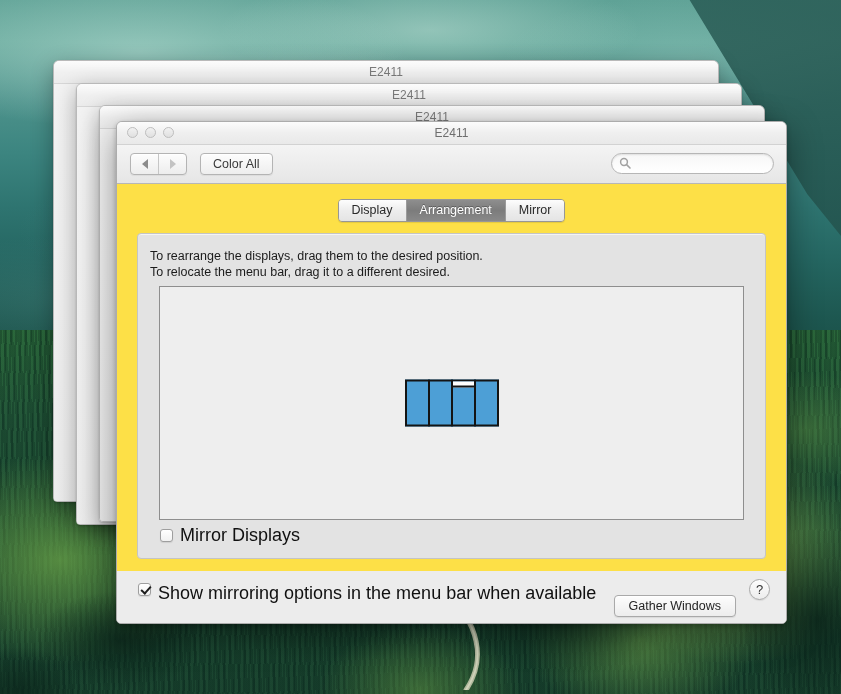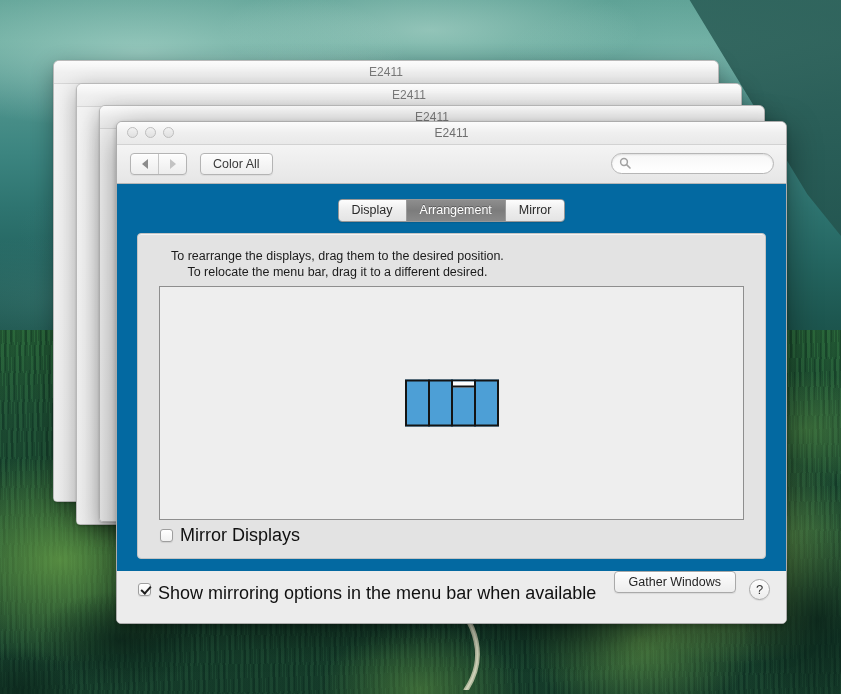--- a/index.html
+++ b/index.html
@@ -238,23 +238,22 @@
     font-family: inherit;
     font-size: 12px;
     color: #333;
     padding: 0 8px 0 4px;
     height: 17px;
   }
 
   
   .content {
     flex: 1 1 auto;
-    background: #0369a1;
+    background: #fde047;
     position: relative;
-    text-align: center;
   }
 
   
   .tabs {
     display: flex;
     justify-content: center;
     padding-top: 15px;
   }
   .tabgroup {
     display: flex;
@@ -284,21 +283,21 @@
     position: absolute;
     left: 20px; right: 20px;
     top: 49px; bottom: 12px;
     background: #e3e3e3;
     border: 1px solid #c4c4c4;
     border-radius: 4px;
     box-shadow: 0 1px 0 rgba(255,255,255,0.6) inset;
   }
   .hint {
     position: absolute;
-    left: 33px; top: 14px;
+    left: 12px; top: 14px;
     font-size: 12.5px;
     color: #1b1b1b;
     line-height: 16px;
   }
   .hint div { white-space: nowrap; }
 
   .stage {
     position: absolute;
     left: 21px; right: 21px;
     top: 52px; height: 232px;
@@ -366,21 +365,21 @@
     background: #ececec;
     position: relative;
   }
   .foot-check {
     position: absolute;
     left: 21px; top: 12px;
     display: flex; align-items: flex-start; gap: 7px;
   }
   .gather-btn {
     position: absolute;
-    right: 50px; top: 0;
+    right: 50px; top: 24px;
     height: 22px;
     padding: 0 14px;
     line-height: 20px;
     font-size: 12.5px;
     color: #242424;
     background: linear-gradient(to bottom, #fdfdfd, #ededed);
     border: 1px solid #a9a9a9;
     border-radius: 4px;
     box-sizing: border-box;
     box-shadow: 0 1px 0 rgba(255,255,255,0.85) inset, 0 1px 1px rgba(0,0,0,0.08);

